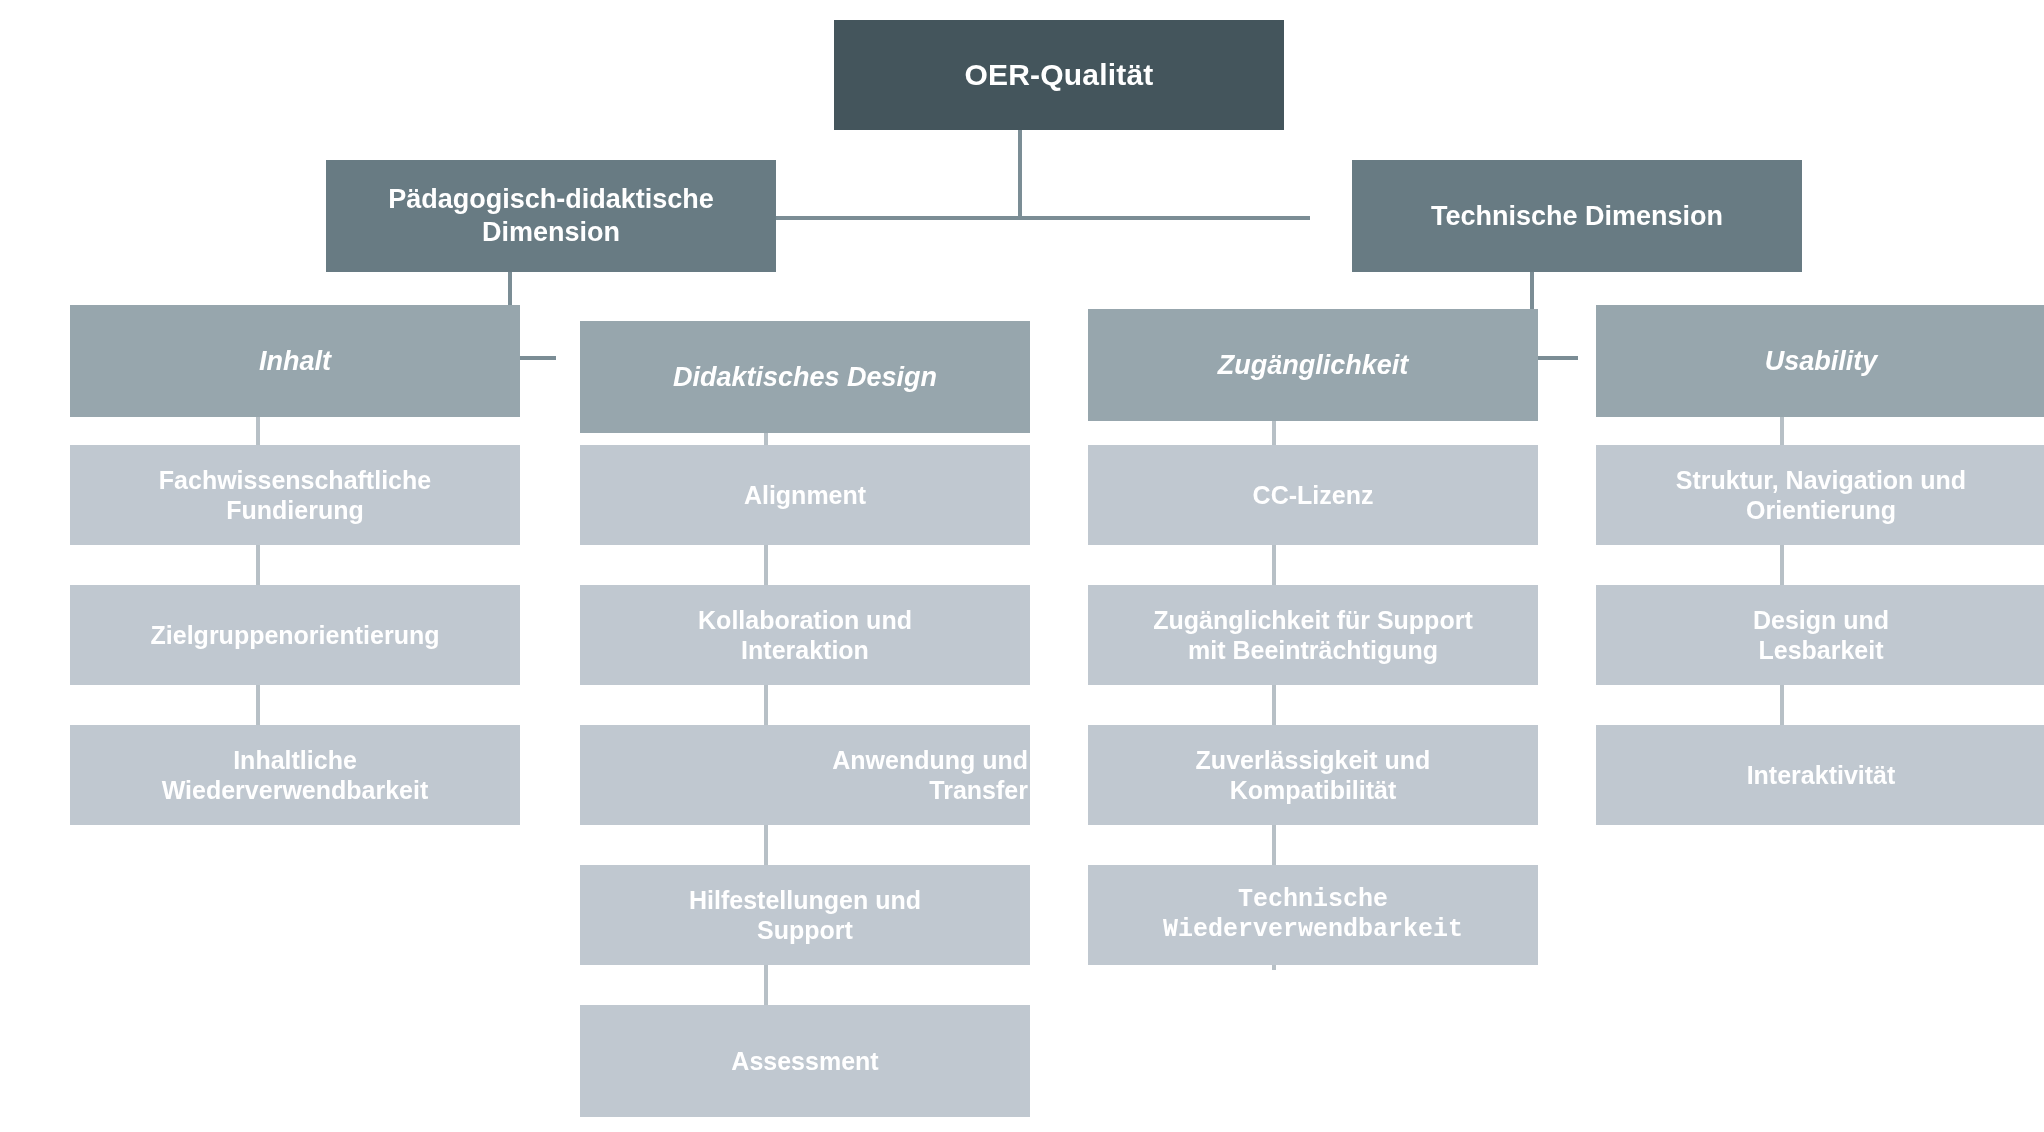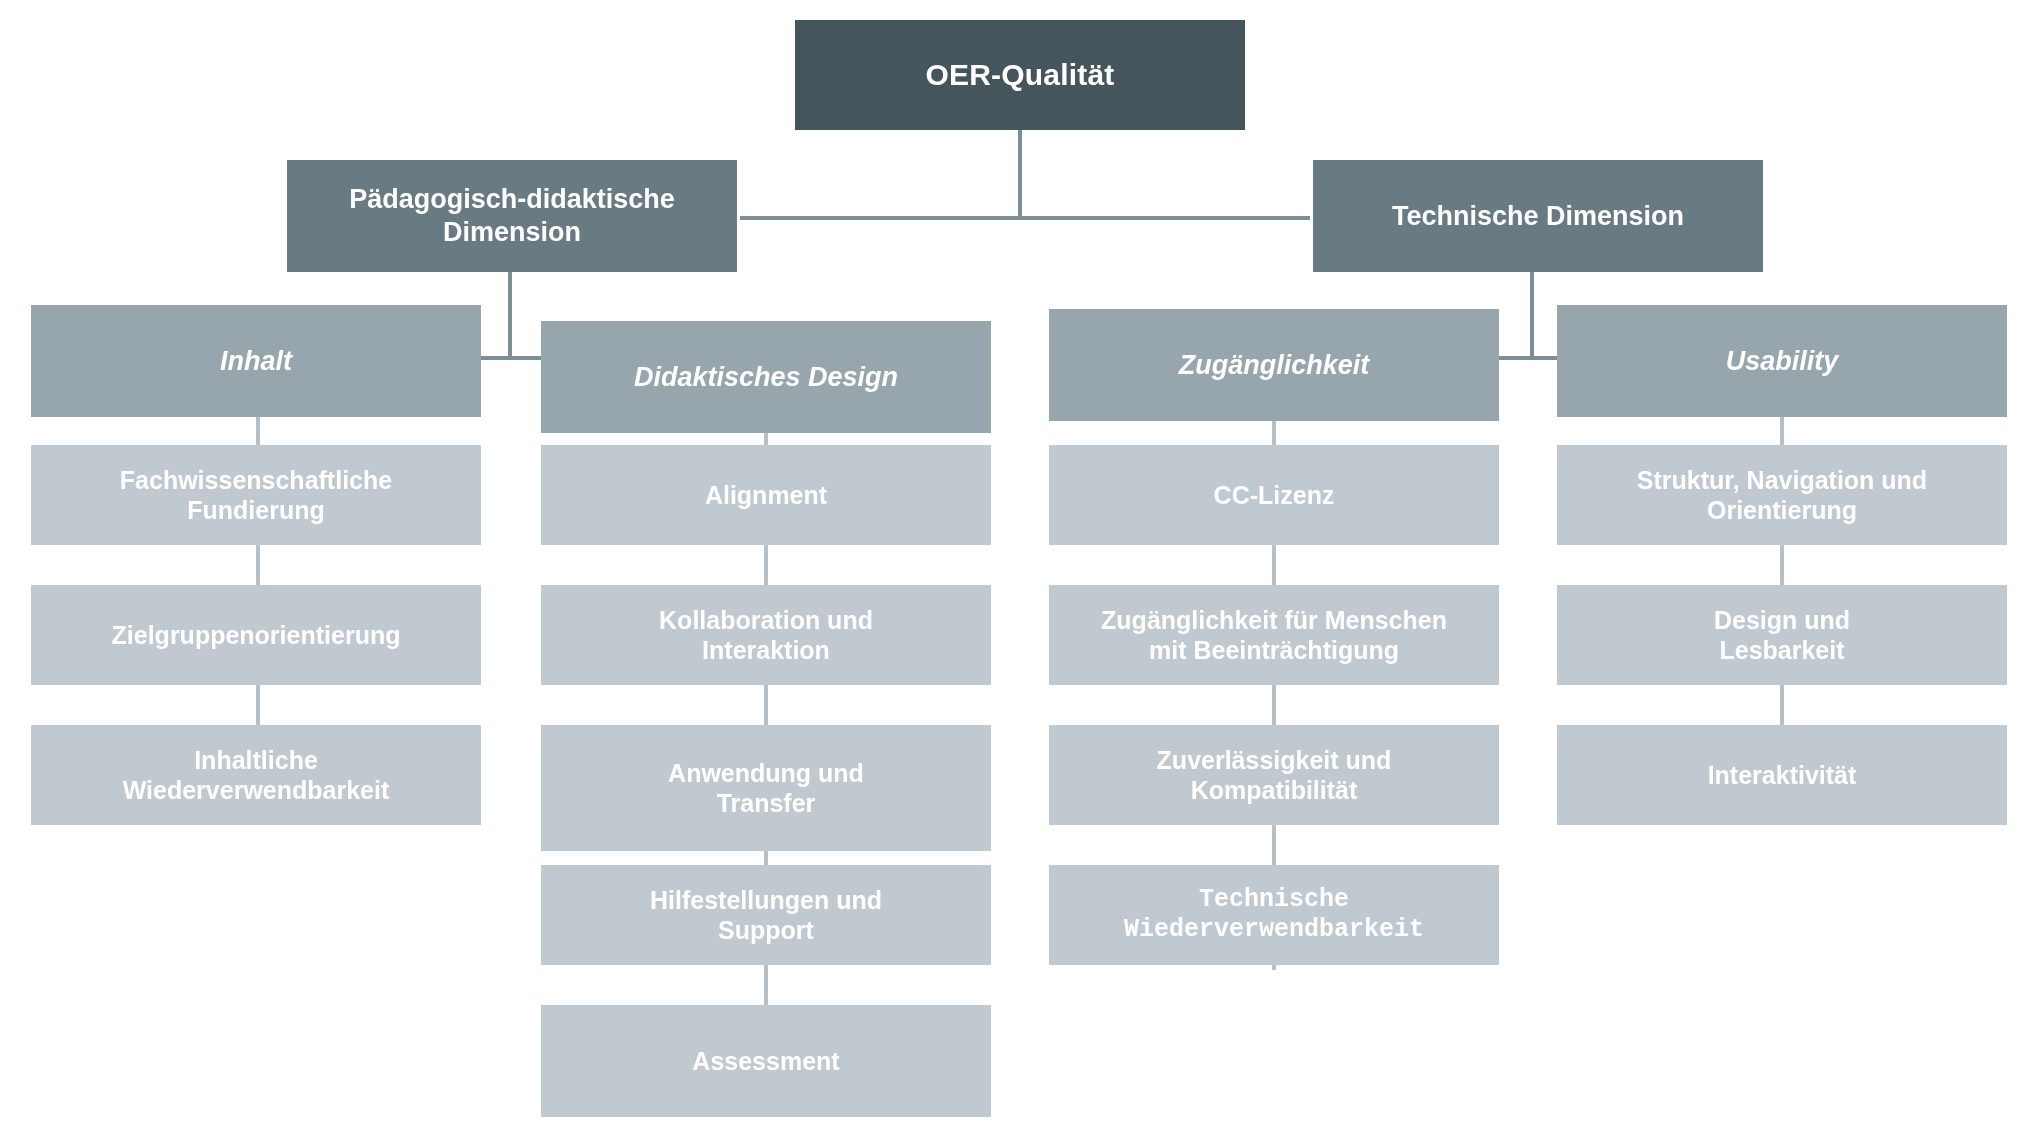--- a/index.html
+++ b/index.html
@@ -25,20 +25,21 @@
     box-sizing: border-box;
     display: flex;
     align-items: center;
     justify-content: center;
     text-align: center;
     color: #ffffff;
     font-weight: bold;
     line-height: 1.22;
     padding: 4px 2px;
     z-index: 3;
+    margin-left: 39px;
   }
 
   .node .node-label {
     display: block;
     width: 100%;
     white-space: pre-line;
   }
 
   
   .lvl-root  { background: #44555c; font-size: 30px; letter-spacing: .2px; }
@@ -117,37 +118,37 @@
 Wiederverwendbarkeit</span>
   </div>
 
   <div class="node lvl-leaf" style="left:541px; top:445px; width:450px; height:100px;">
     <span class="node-label">Alignment</span>
   </div>
   <div class="node lvl-leaf" style="left:541px; top:585px; width:450px; height:100px;">
     <span class="node-label">Kollaboration und
 Interaktion</span>
   </div>
-  <div class="node lvl-leaf" style="left:541px; top:725px; width:450px; height:126px;">
+  <div class="node lvl-leaf" style="left:541px; top:725px; width:450px; height:100px;text-align:right;">
     <span class="node-label">Anwendung und
 Transfer</span>
   </div>
   <div class="node lvl-leaf" style="left:541px; top:865px; width:450px; height:100px;">
     <span class="node-label">Hilfestellungen und
 Support</span>
   </div>
   <div class="node lvl-leaf" style="left:541px; top:1005px; width:450px; height:112px;">
     <span class="node-label">Assessment</span>
   </div>
 
   <div class="node lvl-leaf" style="left:1049px; top:445px; width:450px; height:100px;">
     <span class="node-label">CC-Lizenz</span>
   </div>
   <div class="node lvl-leaf" style="left:1049px; top:585px; width:450px; height:100px;">
-    <span class="node-label">Zugänglichkeit für Menschen
+    <span class="node-label">Zugänglichkeit für Support
 mit Beeinträchtigung</span>
   </div>
   <div class="node lvl-leaf" style="left:1049px; top:725px; width:450px; height:100px;">
     <span class="node-label">Zuverlässigkeit und
 Kompatibilität</span>
   </div>
   <div class="node lvl-leaf" style="left:1049px; top:865px; width:450px; height:100px;font-family:Liberation Mono, monospace;">
     <span class="node-label">Technische
 Wiederverwendbarkeit</span>
   </div>

